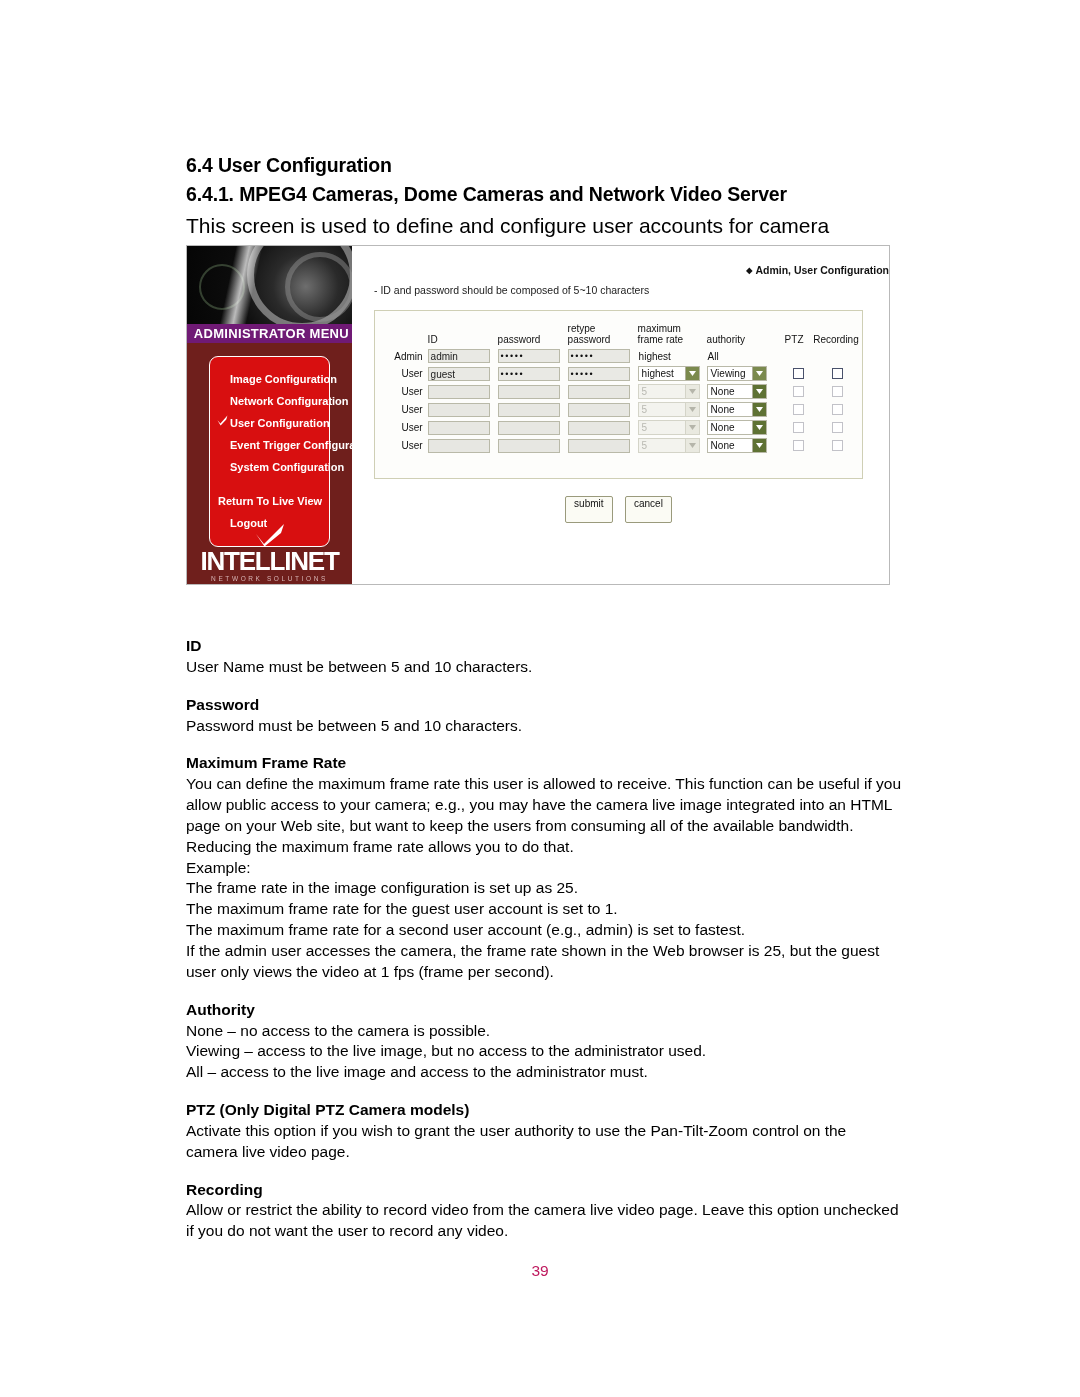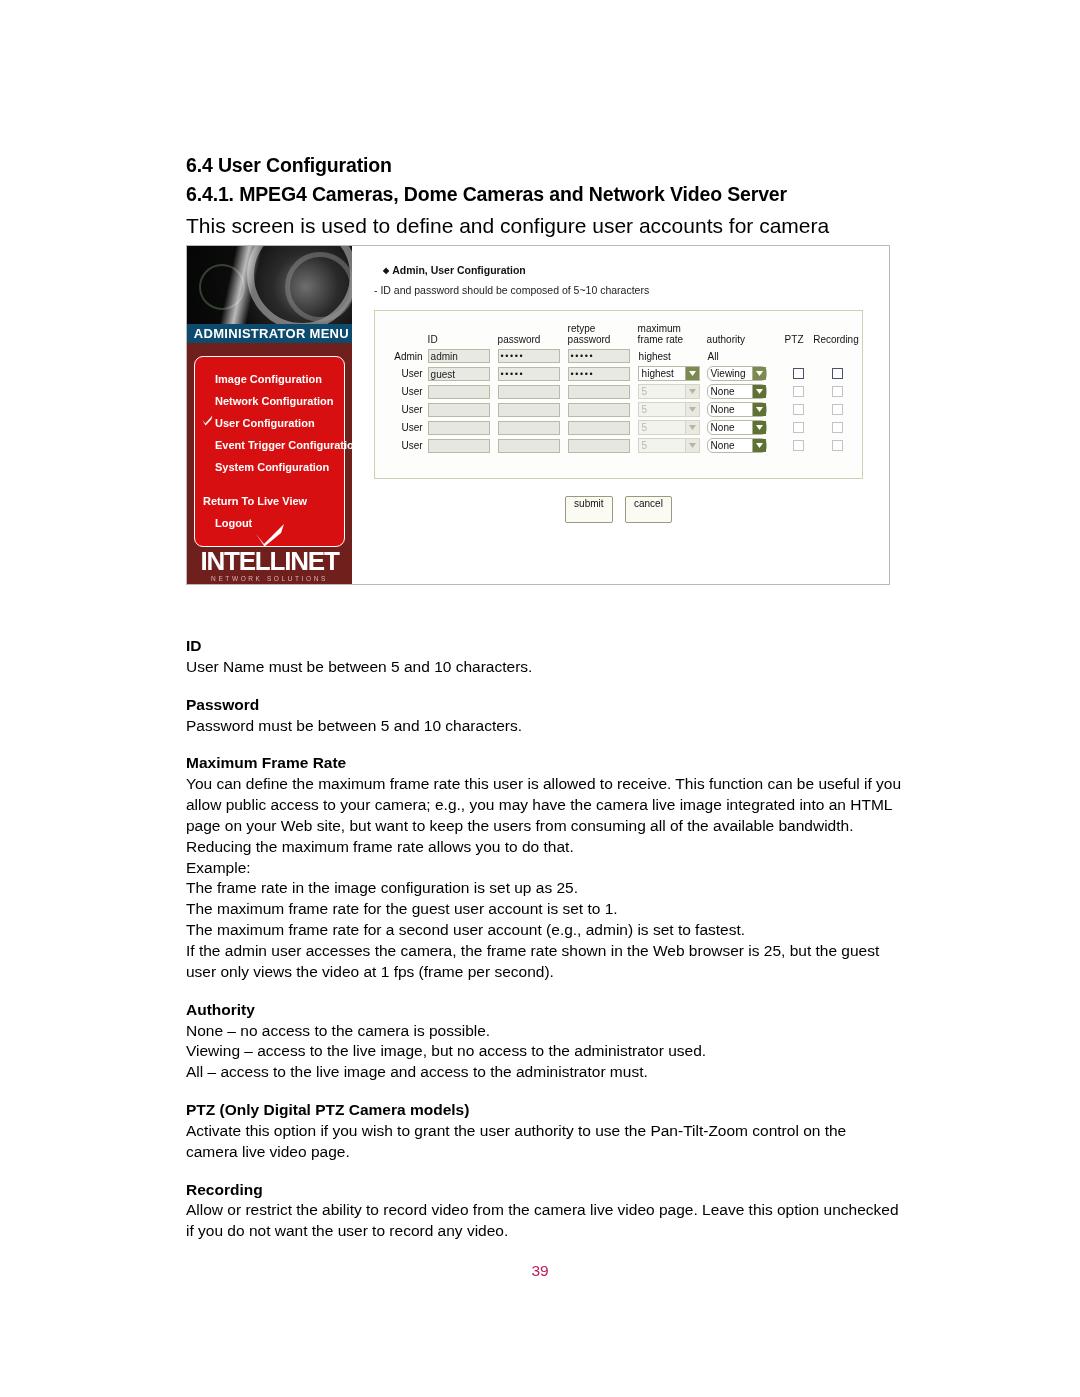--- a/index.html
+++ b/index.html
@@ -88,38 +88,38 @@
   .cam-gloss {
     position: absolute;
     left: 40px; top: -10px;
     width: 26px; height: 110px;
     background: linear-gradient(90deg, rgba(255,255,255,0.0), rgba(255,255,255,0.72), rgba(255,255,255,0.0));
     transform: rotate(12deg);
   }
 
   .admin-bar {
     height: 19px;
-    background: #0c4a6e;
+    background: #701a75;
     color: #ffffff;
     font-size: 13px;
     font-weight: bold;
     letter-spacing: 0.3px;
     display: flex;
     align-items: center;
     justify-content: flex-end;
     padding-right: 3px;
     box-sizing: border-box;
     font-variant: small-caps;
     text-transform: uppercase;
   }
 
   .menu-gap { height: 13px; }
 
   .menu-box {
-    margin: 0 7px;
+    margin: 0 22px;
     background: #d80f10;
     border: 1.5px solid #ffffff;
     border-radius: 9px;
     padding: 11px 0 12px 0;
   }
   .menu-item {
     color: #ffffff;
     font-size: 11px;
     font-weight: bold;
     line-height: 1;
@@ -167,21 +167,22 @@
     background: #ffffff;
     padding: 18px 0 0 22px;
     box-sizing: border-box;
     position: relative;
   }
 
   .hdr-bullet {
     font-size: 10.5px;
     font-weight: bold;
     color: #121212;
-    margin: 0 0 8px 9px;
+    margin: 0 0 8px 16px;
+    text-align: right;
   }
   .hdr-bullet .dot { font-size: 8px; vertical-align: 1.5px; margin-right: 3px; }
   .hdr-note {
     font-size: 10.5px;
     color: #1b1b1b;
     margin: 0 0 14px 0;
   }
 
   .form-panel {
     border: 1px solid #cfcfb5;
@@ -263,21 +264,21 @@
     border-left: 1px solid #aeae9a;
     display: flex;
     align-items: center;
     justify-content: center;
   }
   .sel .arw svg { display: block; }
   .sel.dis { background: #f3f3ee; border-color: #d4d4c8; }
   .sel.dis .val { color: #b9b9b2; }
   .sel.dis .arw { background: #e9e9e0; border-left-color: #d4d4c8; }
   .sel.dis .arw svg path { fill: #b5b5aa; }
-  .sel.auth { width: 60px; border-radius: 6px; }
+  .sel.auth { width: 60px; }
   .sel.auth .arw { background: #7b8a4e; }
   .sel.auth.g2 .arw { background: #5f7234; }
 
   td.c-fr { padding-right: 7px !important; }
   td.c-auth { padding-right: 18px !important; }
 
   .cbx {
     width: 11px;
     height: 11px;
     box-sizing: border-box;

